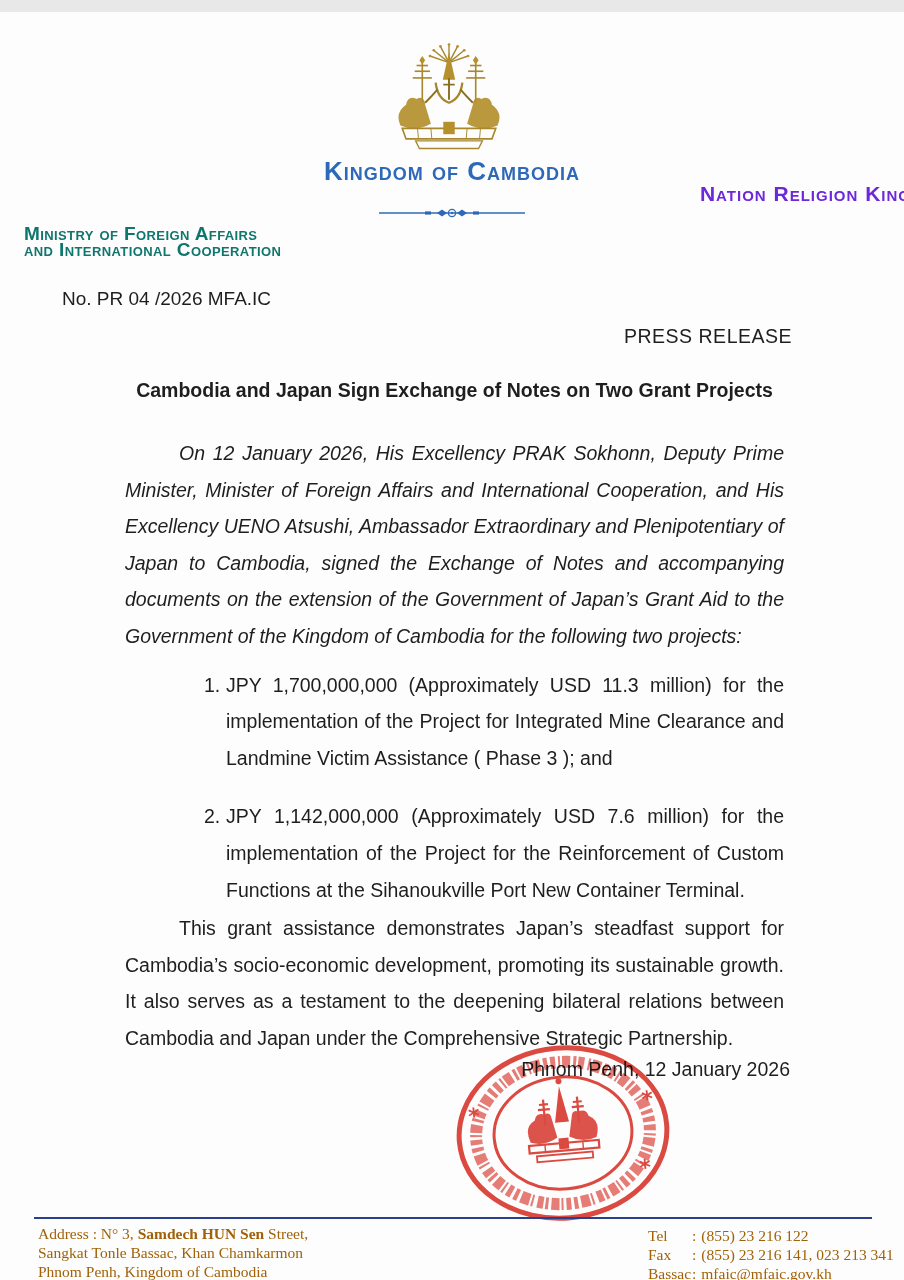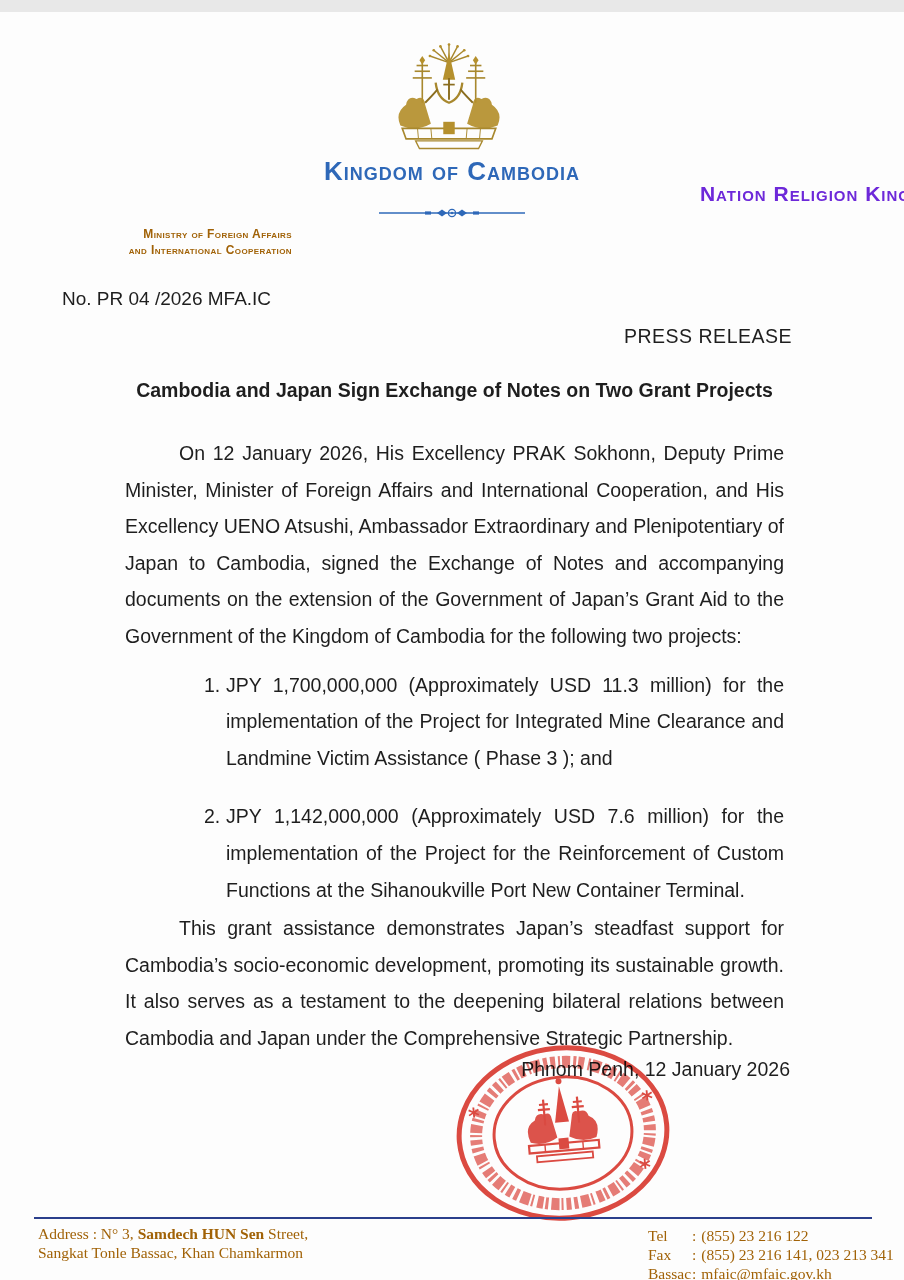--- a/index.html
+++ b/index.html
@@ -15,32 +15,32 @@
     font-variant:small-caps;font-weight:700;font-size:26px;letter-spacing:1px;
     color:#2e68b8;
   }
   .motto{
     position:absolute;left:7px;top:170px;width:904px;text-align:right;
     font-variant:small-caps;font-weight:700;font-size:21px;letter-spacing:1px;
     color:#6d28d9;
   }
   .divider{position:absolute;left:377px;top:194px;width:150px;height:14px;}
   .ministry{
-    position:absolute;left:24px;top:214px;width:268px;text-align:right;
-    font-variant:small-caps;font-weight:700;font-size:12px;line-height:16px;
-    letter-spacing:.4px;color:#a16207;
+    position:absolute;left:24px;top:214px;width:268px;text-align:left;
+    font-variant:small-caps;font-weight:700;font-size:19px;line-height:16px;
+    letter-spacing:.4px;color:#0f766e;
   }
   
   .docnum{position:absolute;left:62px;top:276px;font-size:19px;}
   .presstype{position:absolute;right:112px;top:313px;font-size:19.5px;letter-spacing:.5px;}
   .bodycol{position:absolute;left:125px;top:366px;width:659px;font-size:19.5px;line-height:36.6px;}
   .doctitle{text-align:center;line-height:24px;margin:0 0 33px 0;font-weight:bold;}
   .para{margin:0;text-align:justify;}
   .para.indent{text-indent:54px;}
-  .para.first{margin-bottom:12px;}
+  .para.first{margin-bottom:12px;font-style:italic;}
   .num-item{position:relative;padding-left:101px;text-align:justify;margin-bottom:22px;}
   .num-item:last-child{margin-bottom:2px;}
   .num-item .num{position:absolute;left:79px;top:0;}
   .dateline{position:absolute;right:114px;top:1046px;font-size:19.5px;}
   
   .seal{
     position:absolute;left:452px;top:1030px;width:222px;height:182px;
     transform:rotate(-5deg);mix-blend-mode:multiply;opacity:.92;
   }
   
@@ -189,20 +189,21 @@
       </g>
       <rect x="106" y="96" width="10" height="11" fill="#da3a31"></rect>
     </g>
   </svg>
 
   <div class="footline"></div>
 
   <div class="addr">
     <div><span>Address : N° 3, </span><b>Samdech HUN Sen</b><span> Street,</span></div>
     <div>Sangkat Tonle Bassac, Khan Chamkarmon</div>
+    <div>Phnom Penh, Kingdom of Cambodia</div>
   </div>
 
   <div class="contact">
     <div class="crow">
       <span class="clabel">Tel</span><span class="csep">:</span><span class="cval">(855) 23 216 122</span>
     </div>
     <div class="crow">
       <span class="clabel">Fax</span><span class="csep">:</span><span class="cval">(855) 23 216 141, 023 213 341</span>
     </div>
     <div class="crow">

